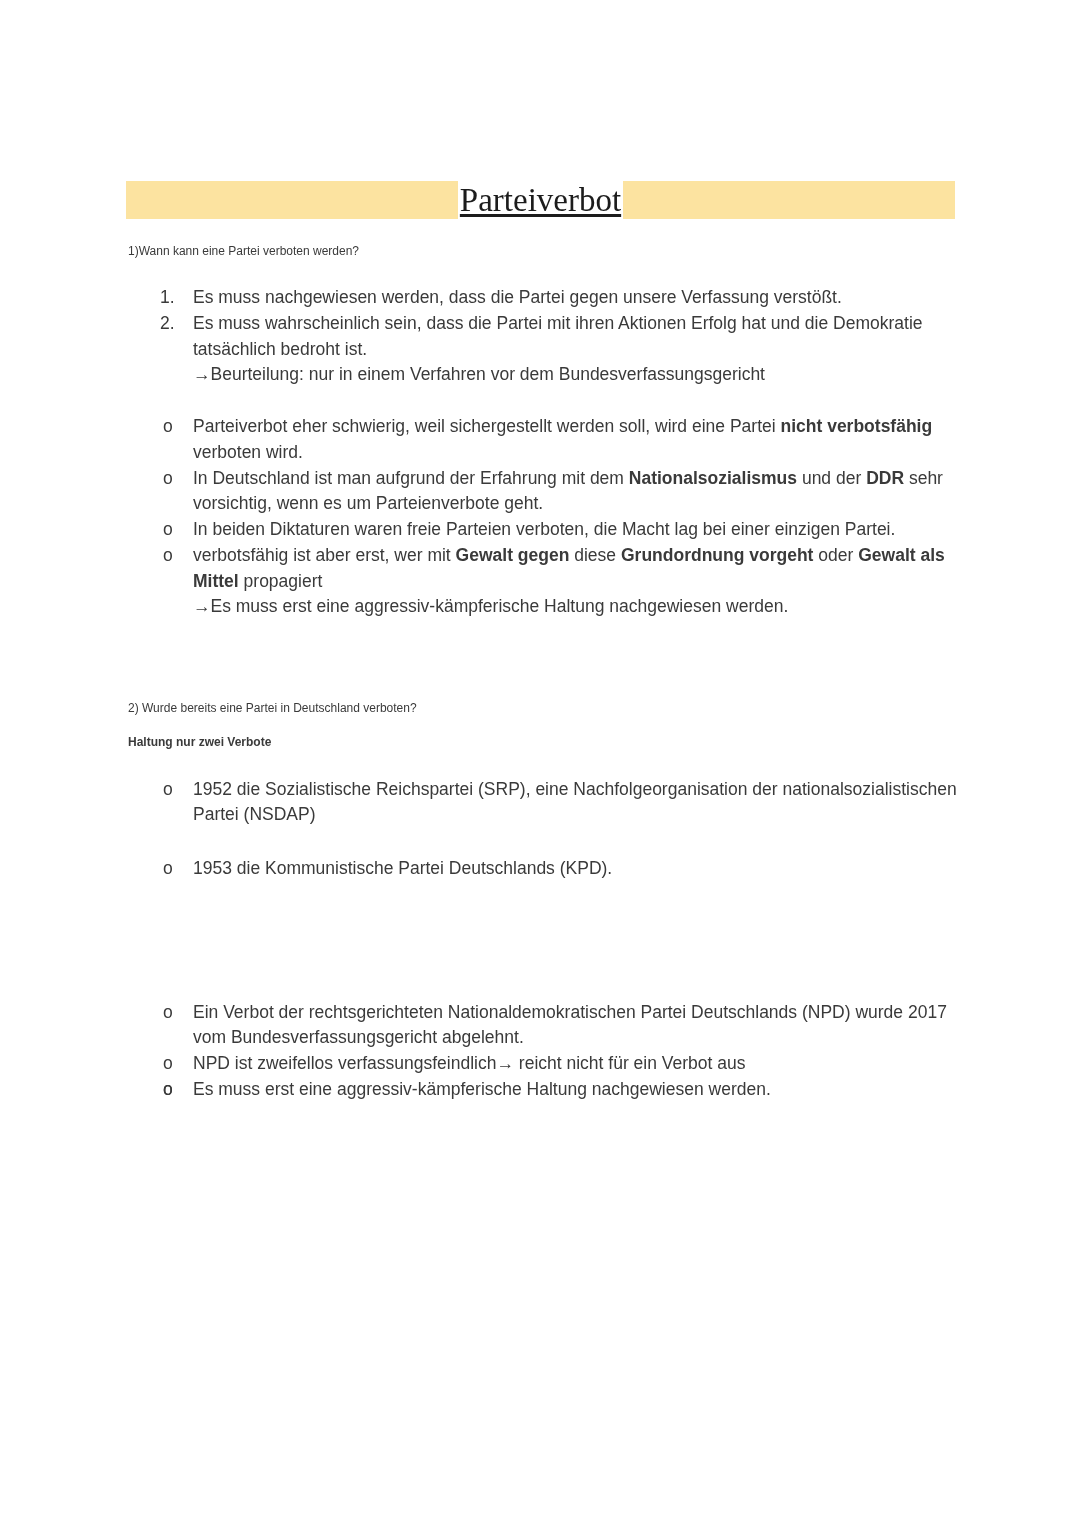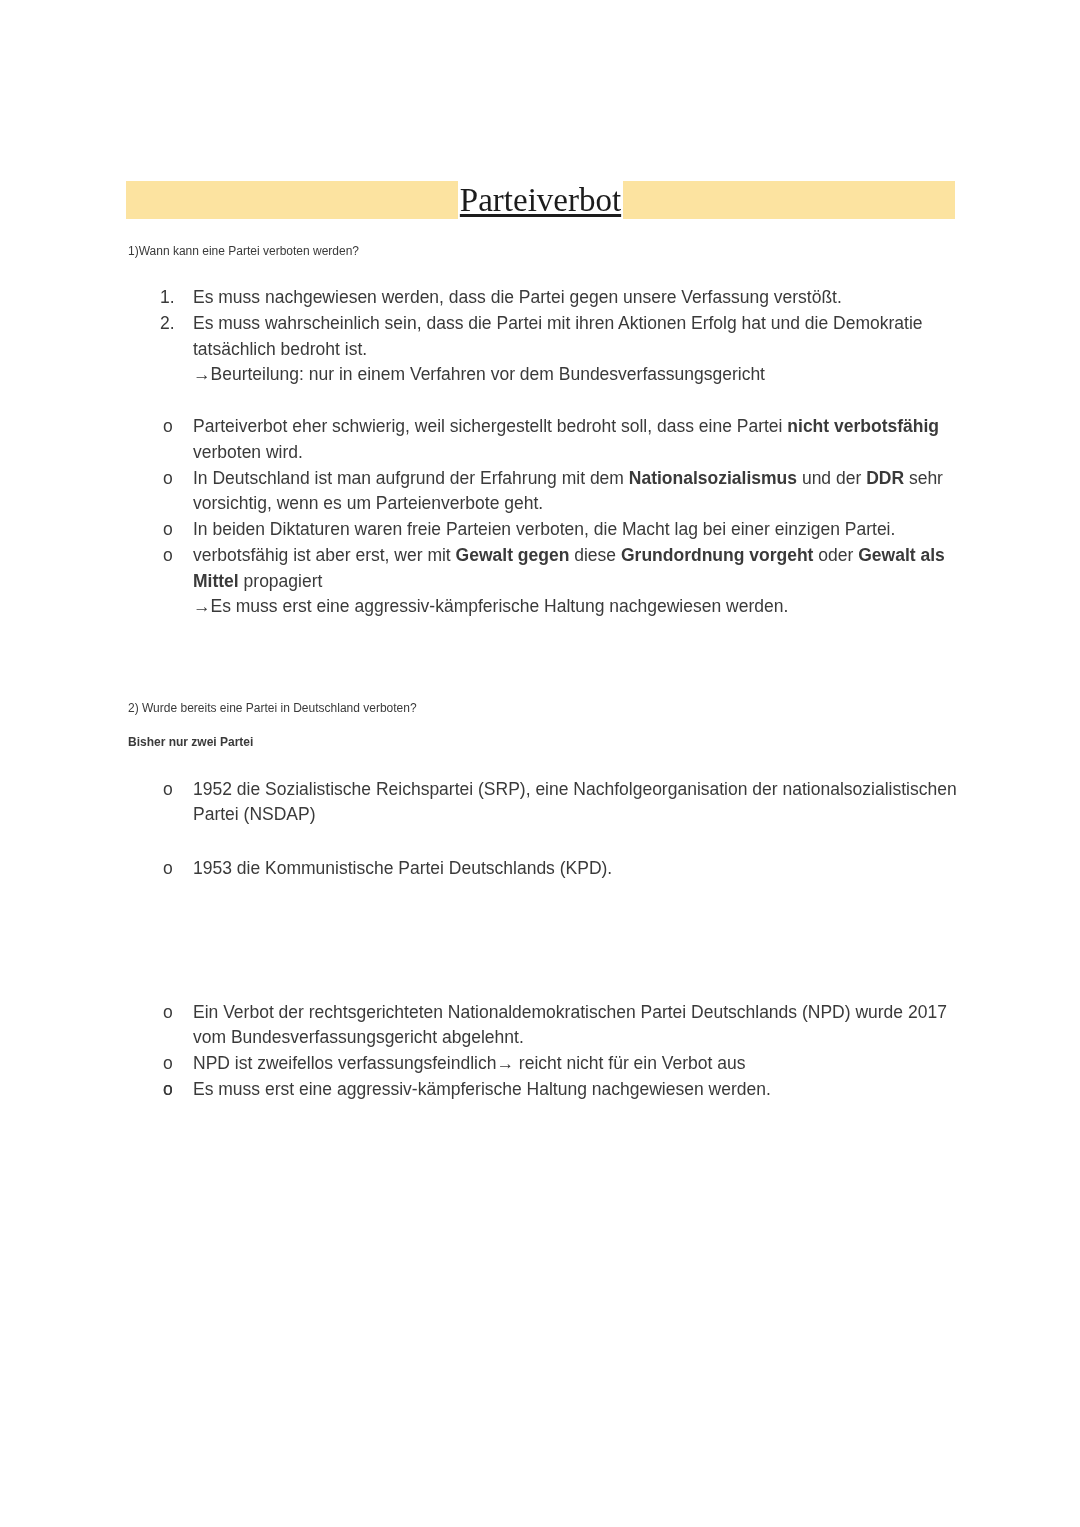--- a/index.html
+++ b/index.html
@@ -147,42 +147,42 @@
         <span>Es muss wahrscheinlich sein, dass die Partei mit ihren Aktionen Erfolg hat und die Demokratie tatsächlich bedroht ist.</span>
         <span class="sub-line">→Beurteilung: nur in einem Verfahren vor dem Bundesverfassungsgericht</span>
       </li>
     </ol>
 
     <div class="spacer-md"></div>
 
     <ul class="circ-list">
       <li>
         <span class="marker">o</span>
-        <span><span>Parteiverbot eher schwierig, weil sichergestellt bedroht soll, dass eine Partei </span><b>nicht verbotsfähig</b><span> verboten wird.</span></span>
+        <span><span>Parteiverbot eher schwierig, weil sichergestellt werden soll, wird eine Partei </span><b>nicht verbotsfähig</b><span> verboten wird.</span></span>
       </li>
       <li>
         <span class="marker">o</span>
         <span><span>In Deutschland ist man aufgrund der Erfahrung mit dem </span><b>Nationalsozialismus</b><span> und der </span><b>DDR</b><span> sehr vorsichtig, wenn es um Parteienverbote geht.</span></span>
       </li>
       <li>
         <span class="marker">o</span>
         <span><span>In beiden Diktaturen waren freie Parteien verboten, die Macht lag bei einer einzigen Partei.</span></span>
       </li>
       <li>
         <span class="marker">o</span>
         <span><span>verbotsfähig ist aber erst, wer mit </span><b>Gewalt gegen</b><span> diese </span><b>Grundordnung vorgeht</b><span> oder </span><b>Gewalt als Mittel</b><span> propagiert</span></span>
         <span class="sub-line">→Es muss erst eine aggressiv-kämpferische Haltung nachgewiesen werden.</span>
       </li>
     </ul>
 
     <div class="spacer-xxl"></div>
 
     <p class="q-line">2) Wurde bereits eine Partei in Deutschland verboten?</p>
     <div class="spacer-sm"></div>
-    <p class="q-line bold">Bisher nur zwei Partei</p>
+    <p class="q-line bold">Haltung nur zwei Verbote</p>
     <div class="spacer-md"></div>
 
     <ul class="circ-list">
       <li>
         <span class="marker">o</span>
         <span><span>1952 die Sozialistische Reichspartei (SRP), eine Nachfolgeorganisation der nationalsozialistischen Partei (NSDAP)</span></span>
       </li>
       <li class="gap-above">
         <span class="marker">o</span>
         <span><span>1953 die Kommunistische Partei Deutschlands (KPD).</span></span>

